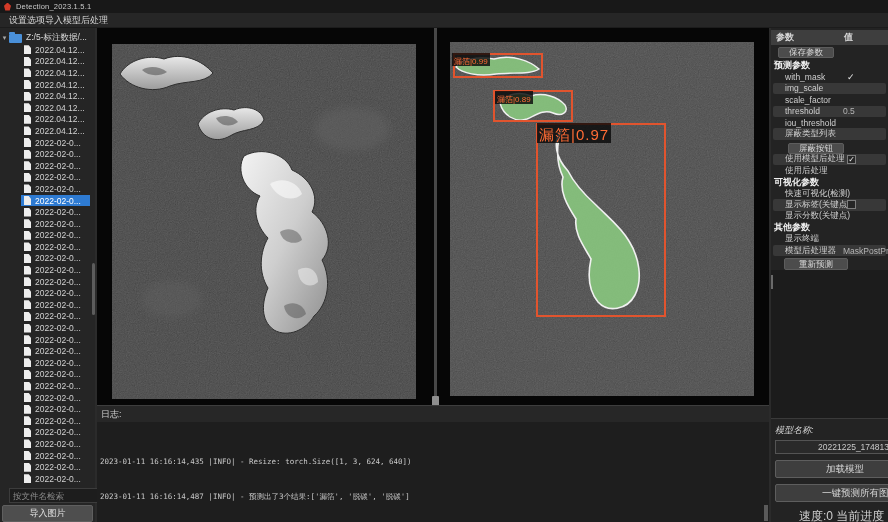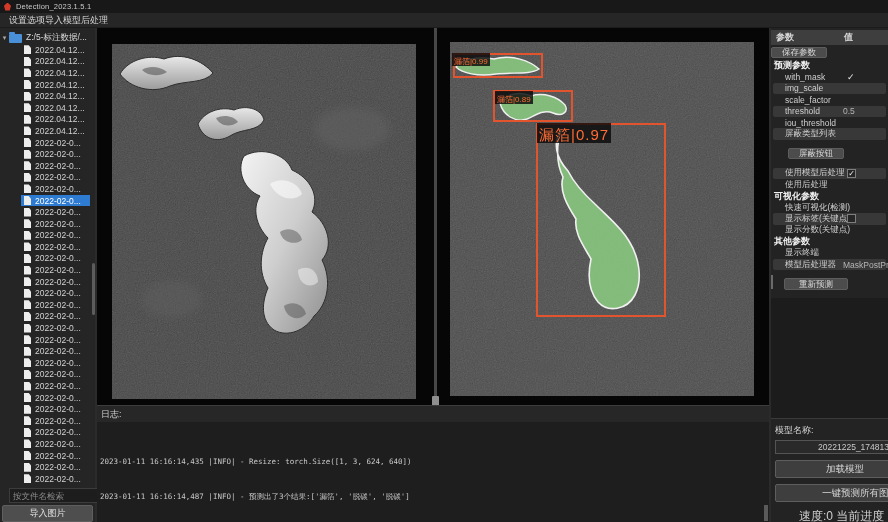--- a/index.html
+++ b/index.html
@@ -66,39 +66,39 @@
   
   .right-panel { flex:1; background:#232323; border-left:2px solid #2b2b2b; display:flex;
                  flex-direction:column; position:relative; overflow:hidden; }
   .ptable { padding-top:2px; }
   .phead { display:flex; height:15px; background:#3e3e3e; align-items:center;
            font-size:9px; font-weight:bold; color:#d8d8d8; }
   .phead .h-param { padding-left:5px; width:73px; }
   .save-row { height:15px; display:flex; align-items:center; }
   .small-btn { background:#4c4c4c; border:1px solid #5d5d5d; border-radius:2px; color:#d8d8d8;
                font-size:8.5px; height:11px; line-height:9px; }
-  .save-btn { width:56px; margin-left:0; }
+  .save-btn { width:56px; margin-left:7px; }
   .mask-btn { width:56px; margin-left:17px; }
   .redo-btn { width:64px; margin-left:13px; height:12px; }
   .prow { height:11.4px; display:flex; align-items:center; position:relative; font-size:8.5px; color:#cfcfcf; }
   .prow.alt { background:#383838; border-radius:2px; margin:0 2px; }
   .prow.sec { font-weight:bold; color:#f0f0f0; font-size:9px; padding-left:3px; }
   .pname { padding-left:14px; white-space:nowrap; }
   .prow.alt .pname { padding-left:12px; }
   .pval { position:absolute; left:70px; width:42px; color:#b5b5b5; text-align:left; }
   .checkmark { position:absolute; left:76px; color:#e8e8e8; font-size:9px; }
   .checkbox { position:absolute; left:74px; width:9px; height:9px; border:1px solid #7e7e7e;
               background:#262626; color:#eee; font-size:8px; line-height:8px; text-align:center; }
-  .btn-row { height:28px; display:flex; align-items:center; }
+  .btn-row { height:14px; display:flex; align-items:flex-end; }
   .rp-filler { flex:1; background:#1c1c1c; }
   .rp-scroll { position:absolute; left:0; top:247px; width:2px; height:14px; background:#6a6a6a; }
 
   
   .model-sec { border-top:1px solid #3a3a3a; background:#232323; padding-top:3px; height:104px; }
-  .model-label { font-size:9px; color:#d4d4d4; padding:2px 0 3px 4px; }
+  .model-label { font-size:9px; color:#d4d4d4; padding:2px 0 3px 4px;font-style:italic; }
   .model-name { height:14px; width:120px; margin-left:4px; background:#2a2a2a; border:1px solid #545454;
                 color:#c9c9c9; font-size:8.5px; line-height:12px; text-align:right; padding-right:5px;
                 overflow:hidden; white-space:nowrap; }
   .big-btn { display:block; background:#3e3e3e; border:1px solid #5e5e5e; border-radius:2px;
              color:#d6d6d6; font-size:9.5px; height:18px; margin:6px 0 0 4px; white-space:nowrap; }
   .load-btn { width:140px; }
   .predict-btn { width:170px; }
   .progress { font-size:12px; color:#cfcfcf; padding-left:28px; margin-top:6px; white-space:nowrap; }
 </style>
 </head>

